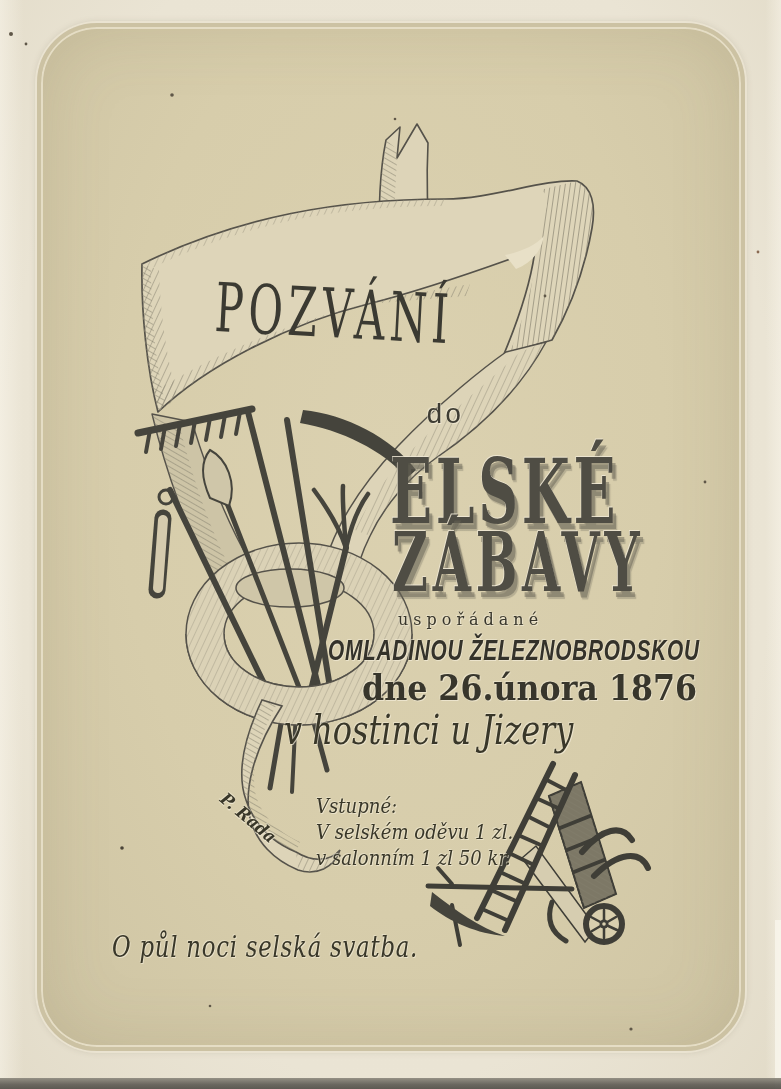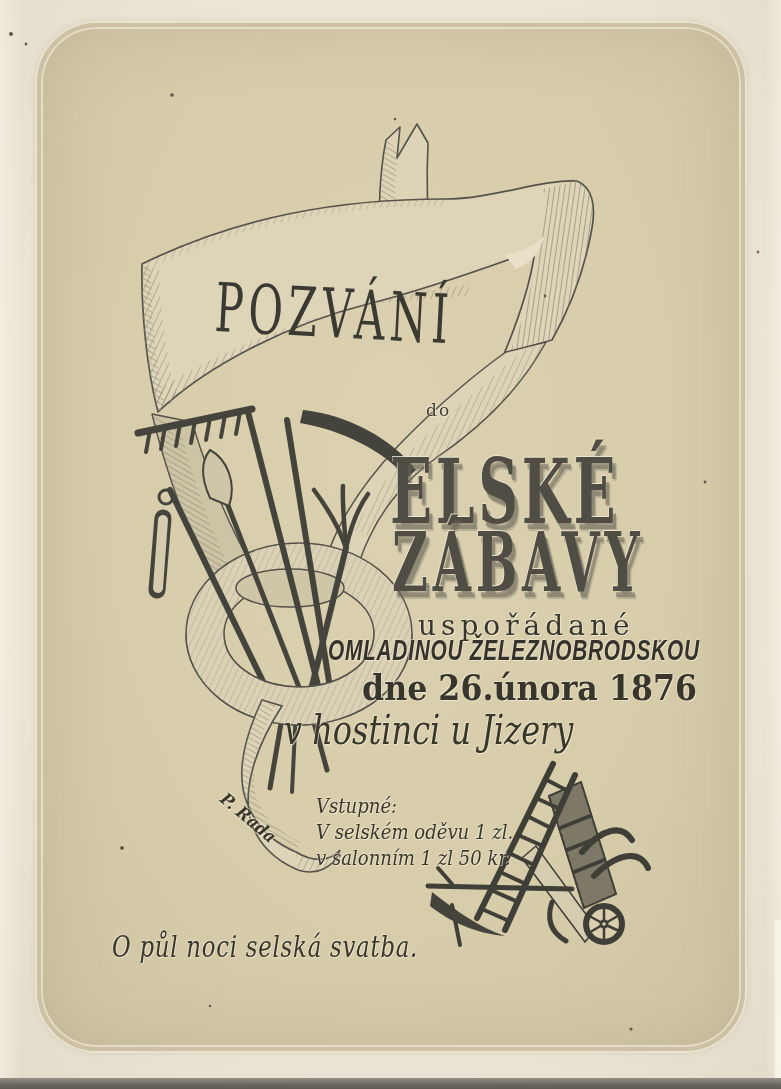--- a/index.html
+++ b/index.html
@@ -33,24 +33,24 @@
     text-shadow:1px 1px 0 rgba(243,236,217,.7), -1px -1px 0 rgba(243,236,217,.55);
     line-height:1;
   }
   .script{ font-style:italic; color:#393729; }
   .display{
     font-weight:bold; color:#4f4d44;
     text-shadow:-1px -1px 0 rgba(240,233,214,.85),
                  5px 6px 0 rgba(104,99,85,.5),
                  7px 8px 1px rgba(104,99,85,.3);
   }
-  #t-do{ left:426px; top:402px; font-size:17px; letter-spacing:2px; }
+  #t-do{ left:426px; top:402px; font-size:28px; letter-spacing:2px;font-family:Liberation Mono, monospace; }
   #t-title1{ left:390px; top:447px; font-size:89px; letter-spacing:6px; transform:scaleX(.62); }
   #t-title2{ left:392px; top:521px; font-size:82px; letter-spacing:8px; transform:scaleX(.60); }
-  #t-organized{ left:418px; top:612px; font-size:28px; letter-spacing:5px; color:#38362c; }
+  #t-organized{ left:398px; top:612px; font-size:16px; letter-spacing:5px; color:#38362c; }
   #t-organizer{
     left:328px; top:636px; font-size:29px; font-weight:bold; font-style:italic;
     font-family:"Liberation Sans", sans-serif; letter-spacing:1px;
     transform:scaleX(.72); color:#34322a;
   }
   #t-date{ left:362px; top:669px; font-size:36px; font-weight:bold; transform:scaleX(.88); color:#38362c;}
   #t-venue{ left:284px; top:710px; font-size:41px; transform:scaleX(.78); }
   #t-admission{ position:absolute; left:316px; top:793px; transform:scaleX(.86); transform-origin:0 0; }
   #t-admission div{ position:static; font-size:21px; line-height:26px; }
   #t-signature{ left:228px; top:790px; font-size:17px; font-weight:bold; transform:rotate(40deg) scaleX(.95); }

